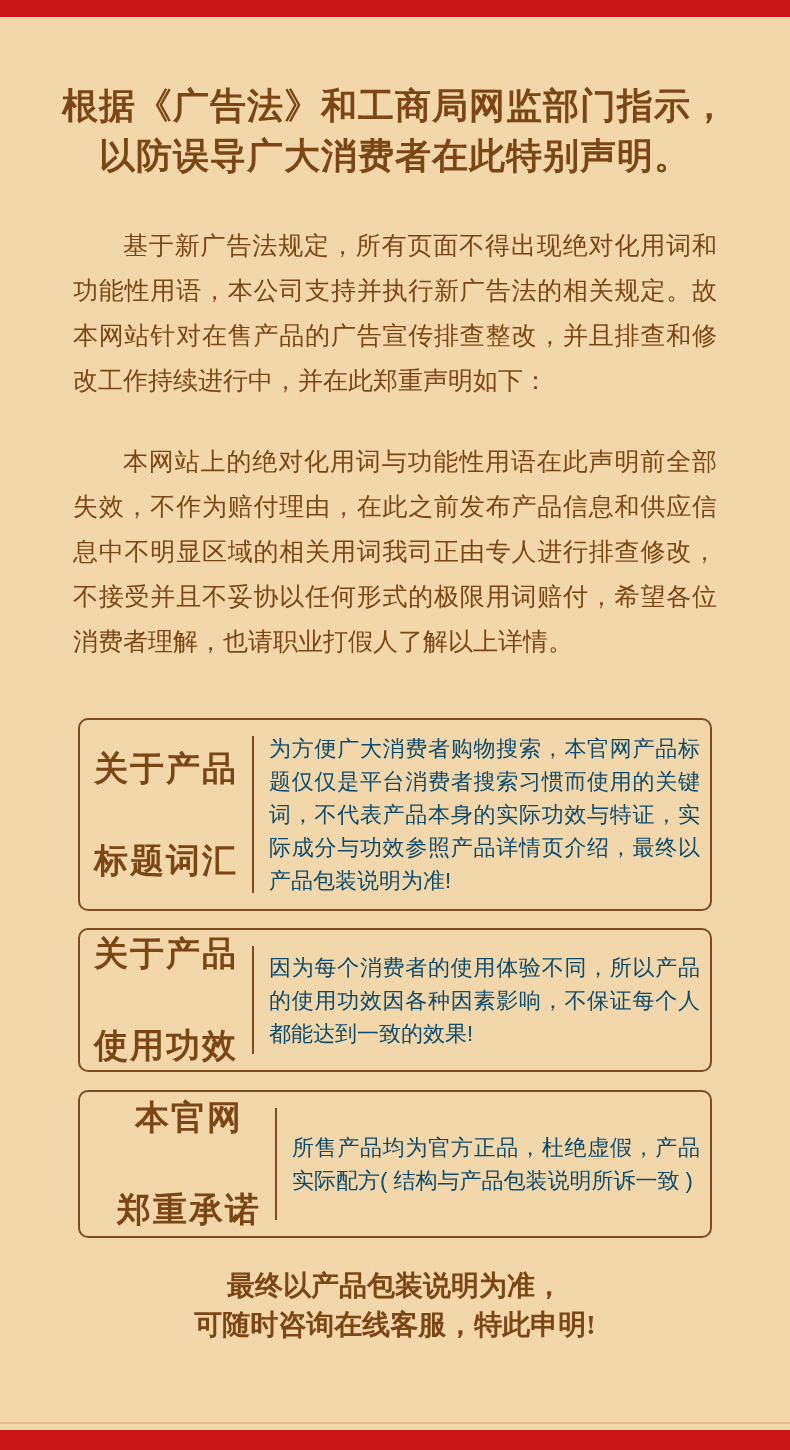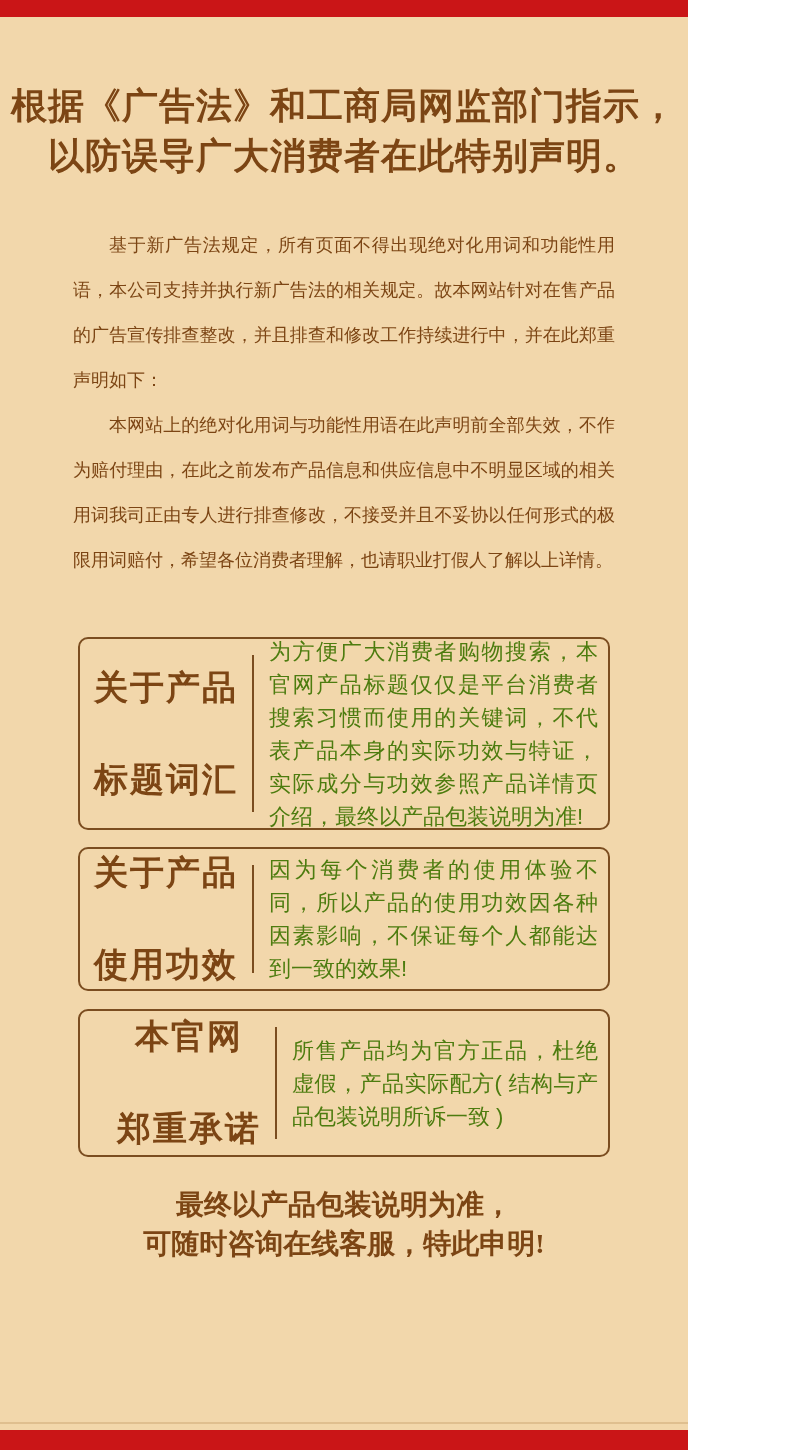--- a/index.html
+++ b/index.html
@@ -1,18 +1,18 @@
 <!DOCTYPE html>
 <html><head>
 <meta charset="utf-8">
 <style>
   html,body{margin:0;padding:0;}
   .page{
     position:relative;
-    width:688px;height:1450px;
+    width:790px;height:1450px;
     background:#f2d7ab;
     overflow:hidden;
     font-family:"Liberation Serif","DejaVu Serif",serif;
     color:#7c4514;
     box-sizing:border-box;
   }
   .bar-top{
     position:absolute;top:0;left:0;right:0;height:17px;
     background:#ca1517;
   }
@@ -28,27 +28,27 @@
     margin:0;
     padding-top:81px; 
     text-align:center;
     font-size:36px;
     line-height:50px;
     font-weight:bold;
     letter-spacing:1px;
   }
   .para{
     margin:0 73px;
-    font-size:18px;
+    font-size:25px;
     line-height:45px;
     text-align:justify;
     text-indent:2em;
   }
   .para-1{margin-top:42px;}
-  .para-2{}
+  .para-2{margin-top:36px;}
   .notice{
     box-sizing:border-box;
     margin:0 78px;
     border:2px solid #7b4d20;
     border-radius:10px;
     display:flex;
     align-items:stretch;
   }
   .notice-1{margin-top:54px;height:193px;}
   .notice-2{margin-top:17px;height:144px;}
@@ -69,21 +69,21 @@
     flex:0 0 2px;
     background:#7b4d20;
     margin:16px 0;
   }
   .notice-body{
     flex:1;
     display:flex;
     align-items:center;
     padding:0 10px 0 15px;
     font-family:"Liberation Sans","DejaVu Sans",sans-serif;
-    color:#4d7c0f;
+    color:#0c4a6e;
     font-size:22px;
     line-height:33px;
     text-align:justify;
   }
   .footer-note{
     margin-top:28px;
     text-align:center;
     font-size:28px;
     line-height:39px;
     font-weight:bold;

